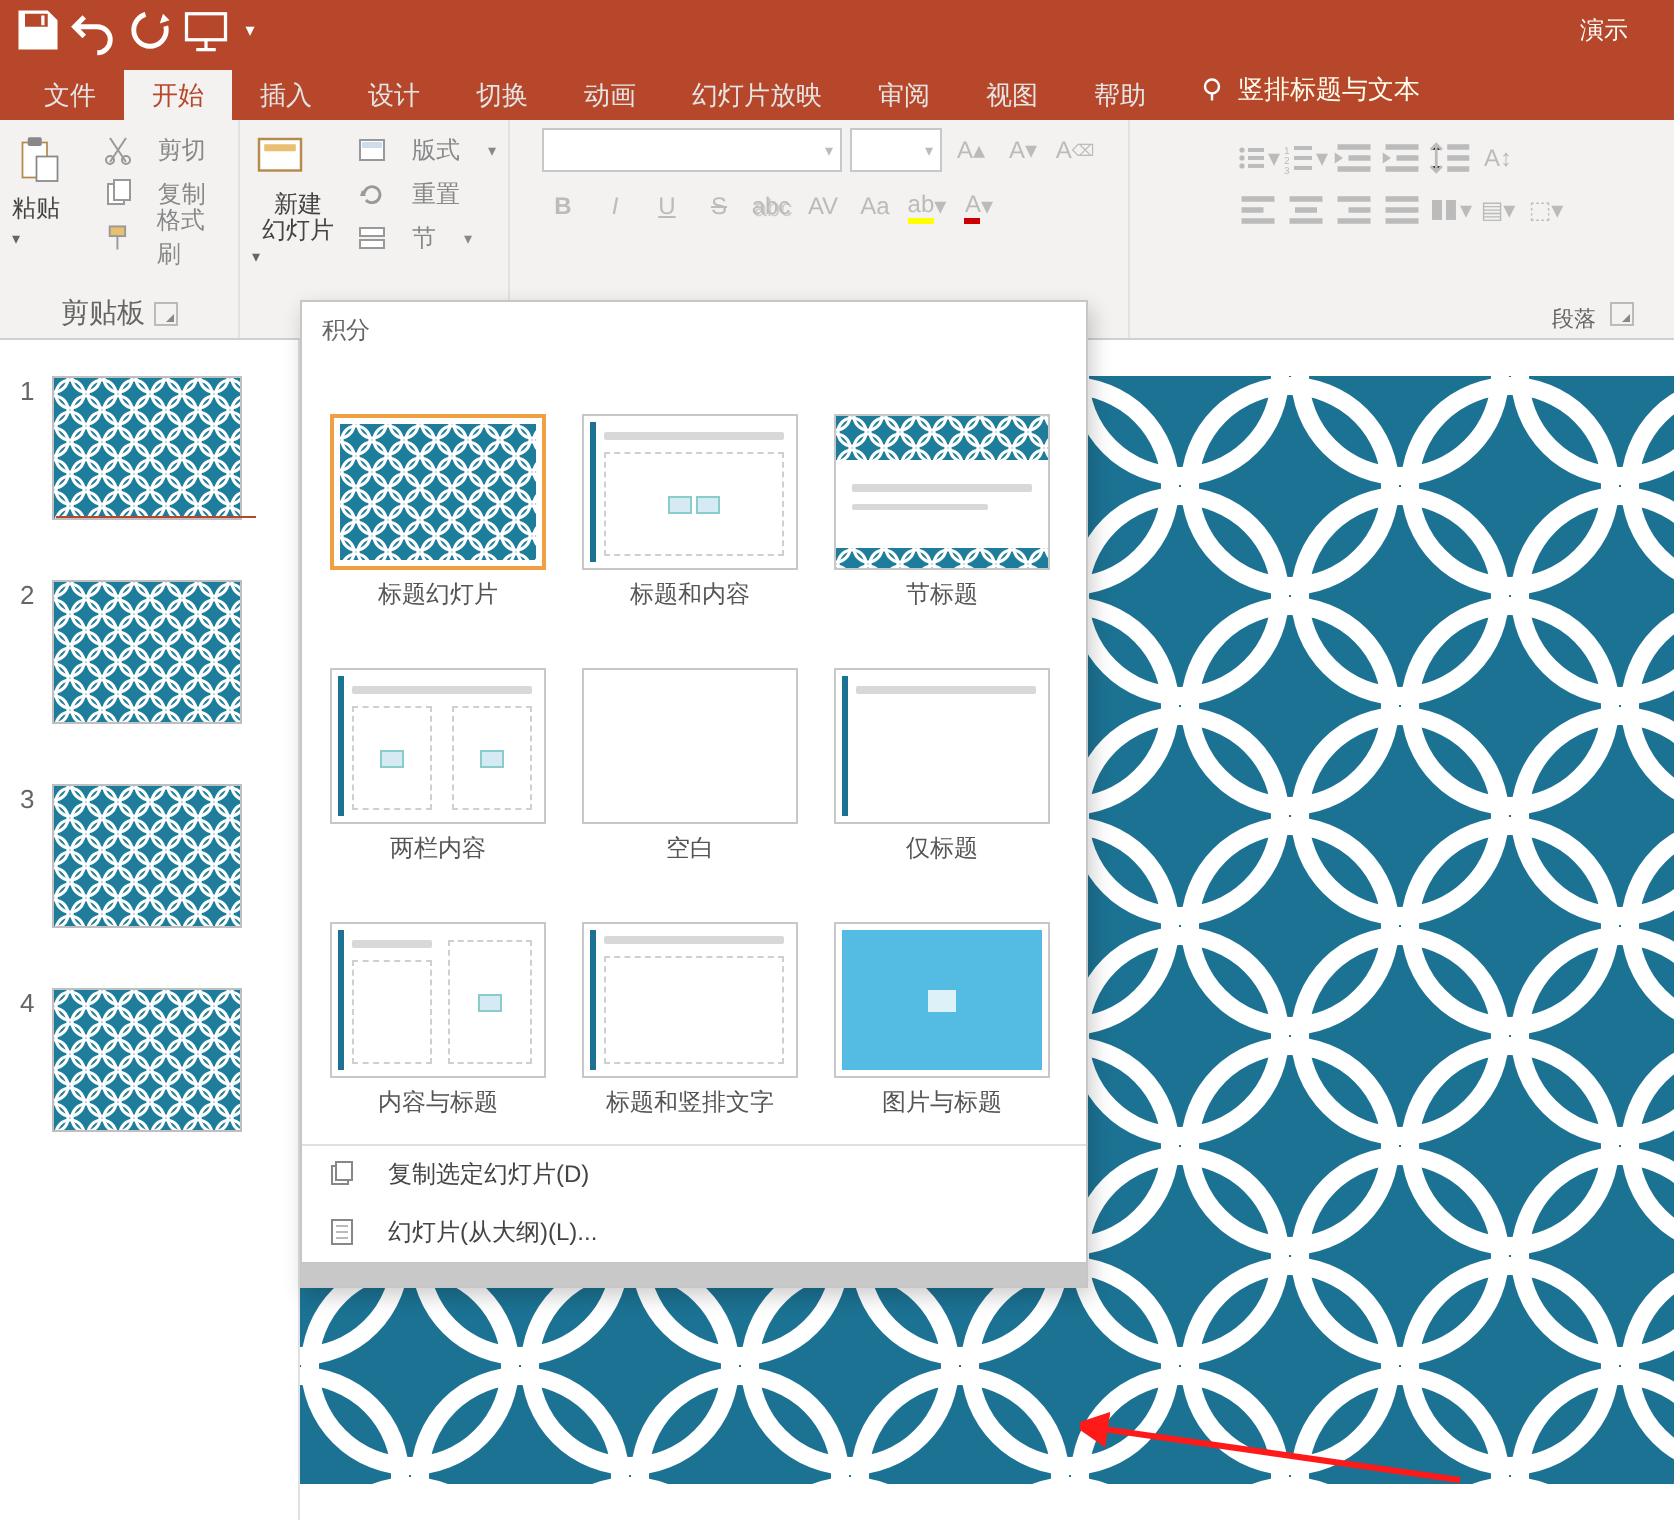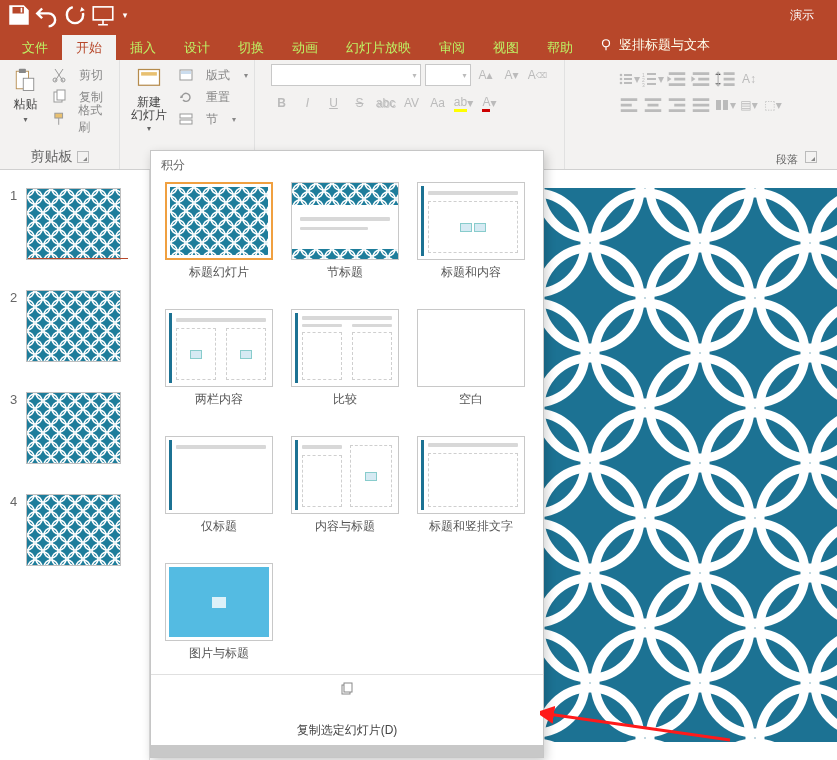--- a/index.html
+++ b/index.html
@@ -7,32 +7,32 @@
 
   
   .titlebar { height: 30px; background: #b7472a; display: flex; align-items: center; color: #fff; font-size: 12px; }
   .titlebar .qat { display: flex; align-items: center; gap: 2px; padding-left: 6px; }
   .qat-btn { width: 26px; height: 24px; display: flex; align-items: center; justify-content: center; color: #fff; cursor: pointer; }
   .titlebar .spacer { flex: 1; }
   .titlebar .apptitle { padding-right: 23px; }
 
   
   .ribbon-tabs { height: 30px; background: #b7472a; display: flex; align-items: flex-end; padding-left: 8px; color: #fff; font-size: 13px; gap: 0; }
-  .ribbon-tab { padding: 6px 14px; cursor: pointer; line-height: 1; position: relative; color: #bef264; }
+  .ribbon-tab { padding: 6px 14px; cursor: pointer; line-height: 1; position: relative; color: #e5e5e5; }
   .ribbon-tab.active { background: #f3f2f1; color: #b7472a; }
   .tell-me { display: flex; align-items: center; gap: 6px; padding: 6px 12px; color: #ffe; cursor: text; }
   .tell-me svg { width: 14px; height: 14px; }
 
   
   .ribbon-body { height: 110px; background: #f3f2f1; border-bottom: 1px solid #d0d0d0; display: flex; position: relative; }
   .ribbon-group { border-right: 1px solid #e1e1e1; display: flex; flex-direction: column; align-items: center; justify-content: space-between; padding: 4px 4px 2px; font-size: 12px; color: #666; }
   .group-label { font-size: 14px; color: #666; padding: 1px 0; display: flex; align-items: center; }
   .group-content { display: flex; align-items: flex-start; gap: 2px; }
 
-  .big-btn { width: 44px; display: flex; flex-direction: column; align-items: center; gap: 2px; padding: 2px 2px; cursor: pointer; color: #444; font-size: 12px; }
+  .big-btn { width: 44px; display: flex; flex-direction: column; gap: 2px; padding: 2px 2px; cursor: pointer; color: #444; font-size: 12px; }
   .big-btn svg { width: 28px; height: 28px; }
   .big-btn .caret { font-size: 8px; color: #666; }
   .small-row { display: flex; align-items: center; gap: 12px; height: 22px; padding: 0 2px; cursor: pointer; color: #888; font-size: 12px; }
   .small-row svg { width: 16px; height: 16px; }
   .stack { display: flex; flex-direction: column; gap: 0; }
 
   .font-group, .para-group { color: #b0b0b0; }
   .font-row1, .font-row2 { display: flex; align-items: center; gap: 4px; height: 22px; }
   .fake-combo { border: 1px solid #c8c8c8; background: #fff; height: 22px; display: flex; align-items: center; padding: 0 18px 0 4px; position: relative; color: #bbb; font-size: 12px; }
   .fake-combo .dd { position: absolute; right: 3px; font-size: 8px; }
@@ -51,28 +51,28 @@
   .canvas-area { flex: 1; background: #fff; position: relative; overflow: hidden; }
   .canvas-slide { position: absolute; left: 0; top: 18px; right: 0; bottom: 18px; background: #1c7293; }
 
   
   .pattern { width: 100%; height: 100%; }
 
   
   .gallery { position: absolute; left: 150px; top: 150px; width: 394px; background: #fff; border: 1px solid #c6c6c6; box-shadow: 2px 4px 10px rgba(0,0,0,0.2); font-size: 12px; color: #444; z-index: 50; }
   .gallery-header { padding: 6px 10px 4px; color: #666; }
   .gallery-grid { display: flex; flex-wrap: wrap; gap: 10px 18px; padding: 4px 14px 8px; }
-  .gallery-cell { width: 108px; display: flex; flex-direction: column; align-items: center; gap: 4px; cursor: pointer; }
+  .gallery-cell { width: 108px; display: flex; flex-direction: column; align-items: center; gap: 4px; cursor: pointer; margin-top: 25px; }
   .gallery-cell.row2 { margin-top: 18px; align-items: center; }
   .gallery-thumb { width: 108px; height: 78px; border: 1px solid #c8c8c8; background: #fff; position: relative; padding: 3px; }
   .gallery-thumb.sel { border: 2px solid #f0a040; }
   .gallery-label { color: #555; font-size: 12px; }
   .gallery-sep { border-top: 1px solid #e0e0e0; margin: 4px 0 0; }
   .gallery-menu { padding: 0; }
-  .gallery-menu-item { display: flex; align-items: center; gap: 25px; padding: 6px 12px; cursor: pointer; flex-direction: column; }
+  .gallery-menu-item { display: flex; align-items: flex-start; gap: 15px; padding: 6px 12px; cursor: pointer; }
   .gallery-menu-item.hi { background: #c8c8c8; }
   .gallery-menu-item svg { width: 16px; height: 16px; flex-shrink: 0; }
 
   
   .anno-arrow { position: absolute; z-index: 60; }
 
   .launcher { width: 12px; height: 12px; border: 1px solid #bbb; display: inline-block; position: relative; margin-left: 4px; cursor: pointer; }
   .launcher::after { content: ""; position: absolute; right: 1px; bottom: 1px; border-right: 4px solid #888; border-top: 4px solid transparent; }
 
   
@@ -408,66 +408,55 @@
   <div class="gallery-grid">
 
     <div class="gallery-cell">
       <div class="gallery-thumb sel"><svg width="100%" height="100%">
             <rect width="100%" height="100%" fill="url(#circspat-sm)"></rect>
           </svg></div>
       <div class="gallery-label">标题幻灯片</div>
     </div>
     <div class="gallery-cell">
       <div class="gallery-thumb">
-        <svg width="100%" height="22" style="position:absolute;left:0;top:0">
-            <rect width="100%" height="100%" fill="url(#circspat-sm)"></rect>
-          </svg>
-        <div class="tline" style="position:absolute;left:8px;right:8px;top:34px;height:4px"></div>
-        <div class="tline" style="position:absolute;left:8px;right:30px;top:44px;height:3px"></div>
-        <svg width="100%" height="10" style="position:absolute;left:0;bottom:0">
-            <rect width="100%" height="100%" fill="url(#circspat-sm)"></rect>
-          </svg>
-      </div>
-      <div class="gallery-label">节标题</div>
-    </div>
-    <div class="gallery-cell">
-      <div class="gallery-thumb">
         <div class="taccent" style="position:absolute;left:3px;top:3px;bottom:3px;width:3px"></div>
         <div class="tline" style="position:absolute;left:10px;top:8px;right:6px;height:4px"></div>
         <div class="tbox" style="position:absolute;left:10px;top:18px;right:6px;bottom:6px;display:flex;align-items:center;justify-content:center;gap:2px">
           <div class="ph-icon"></div>
             <div class="ph-icon"></div>
         </div>
       </div>
       <div class="gallery-label">标题和内容</div>
     </div>
+    <div class="gallery-cell">
+      <div class="gallery-thumb">
+        <svg width="100%" height="22" style="position:absolute;left:0;top:0">
+            <rect width="100%" height="100%" fill="url(#circspat-sm)"></rect>
+          </svg>
+        <div class="tline" style="position:absolute;left:8px;right:8px;top:34px;height:4px"></div>
+        <div class="tline" style="position:absolute;left:8px;right:30px;top:44px;height:3px"></div>
+        <svg width="100%" height="10" style="position:absolute;left:0;bottom:0">
+            <rect width="100%" height="100%" fill="url(#circspat-sm)"></rect>
+          </svg>
+      </div>
+      <div class="gallery-label">节标题</div>
+    </div>
 
     <div class="gallery-cell row2">
       <div class="gallery-thumb">
         <div class="taccent" style="position:absolute;left:3px;top:3px;bottom:3px;width:3px"></div>
         <div class="tline" style="position:absolute;left:10px;top:8px;right:6px;height:4px"></div>
         <div class="tbox" style="position:absolute;left:10px;top:18px;width:40px;bottom:6px;display:flex;align-items:center;justify-content:center">
             <div class="ph-icon"></div>
           </div>
         <div class="tbox" style="position:absolute;right:6px;top:18px;width:40px;bottom:6px;display:flex;align-items:center;justify-content:center">
             <div class="ph-icon"></div>
           </div>
       </div>
       <div class="gallery-label">两栏内容</div>
-    </div>
-    <div class="gallery-cell row2">
-      <div class="gallery-thumb">
-        <div class="taccent" style="position:absolute;left:3px;top:3px;bottom:3px;width:3px"></div>
-        <div class="tline" style="position:absolute;left:10px;top:6px;right:6px;height:4px"></div>
-        <div class="tline" style="position:absolute;left:10px;top:14px;width:40px;height:3px"></div>
-        <div class="tline" style="position:absolute;right:6px;top:14px;width:40px;height:3px"></div>
-        <div class="tbox" style="position:absolute;left:10px;top:22px;width:40px;bottom:6px"></div>
-        <div class="tbox" style="position:absolute;right:6px;top:22px;width:40px;bottom:6px"></div>
-      </div>
-      <div class="gallery-label">比较</div>
     </div>
     <div class="gallery-cell row2">
       <div class="gallery-thumb"></div>
       <div class="gallery-label">空白</div>
     </div>
 
     <div class="gallery-cell row2">
       <div class="gallery-thumb">
         <div class="taccent" style="position:absolute;left:3px;top:3px;bottom:3px;width:3px"></div>
         <div class="tline" style="position:absolute;left:10px;top:8px;right:6px;height:4px"></div>
@@ -505,20 +494,27 @@
   </div>
 
   <div class="gallery-sep"></div>
   <div class="gallery-menu">
     <div class="gallery-menu-item">
       <svg viewBox="0 0 16 16">
           <rect x="3" y="4" width="8" height="9" fill="#fff" stroke="#888"></rect>
           <rect x="5" y="2" width="8" height="9" fill="#fff" stroke="#888"></rect>
         </svg>
       <span>复制选定幻灯片(D)</span>
+    </div>
+    <div class="gallery-menu-item">
+      <svg viewBox="0 0 16 16">
+          <rect x="3" y="2" width="10" height="12" fill="#fff" stroke="#888"></rect>
+          <path stroke="#bbb" d="M5 5h6M5 8h6M5 11h6"></path>
+        </svg>
+      <span>幻灯片(从大纲)(L)...</span>
     </div>
     <div class="gallery-menu-item hi">
       
       
     </div>
   </div>
 </div>
 
 <svg class="anno-arrow" style="left:540px;top:706px" width="200" height="40">
   <defs>

